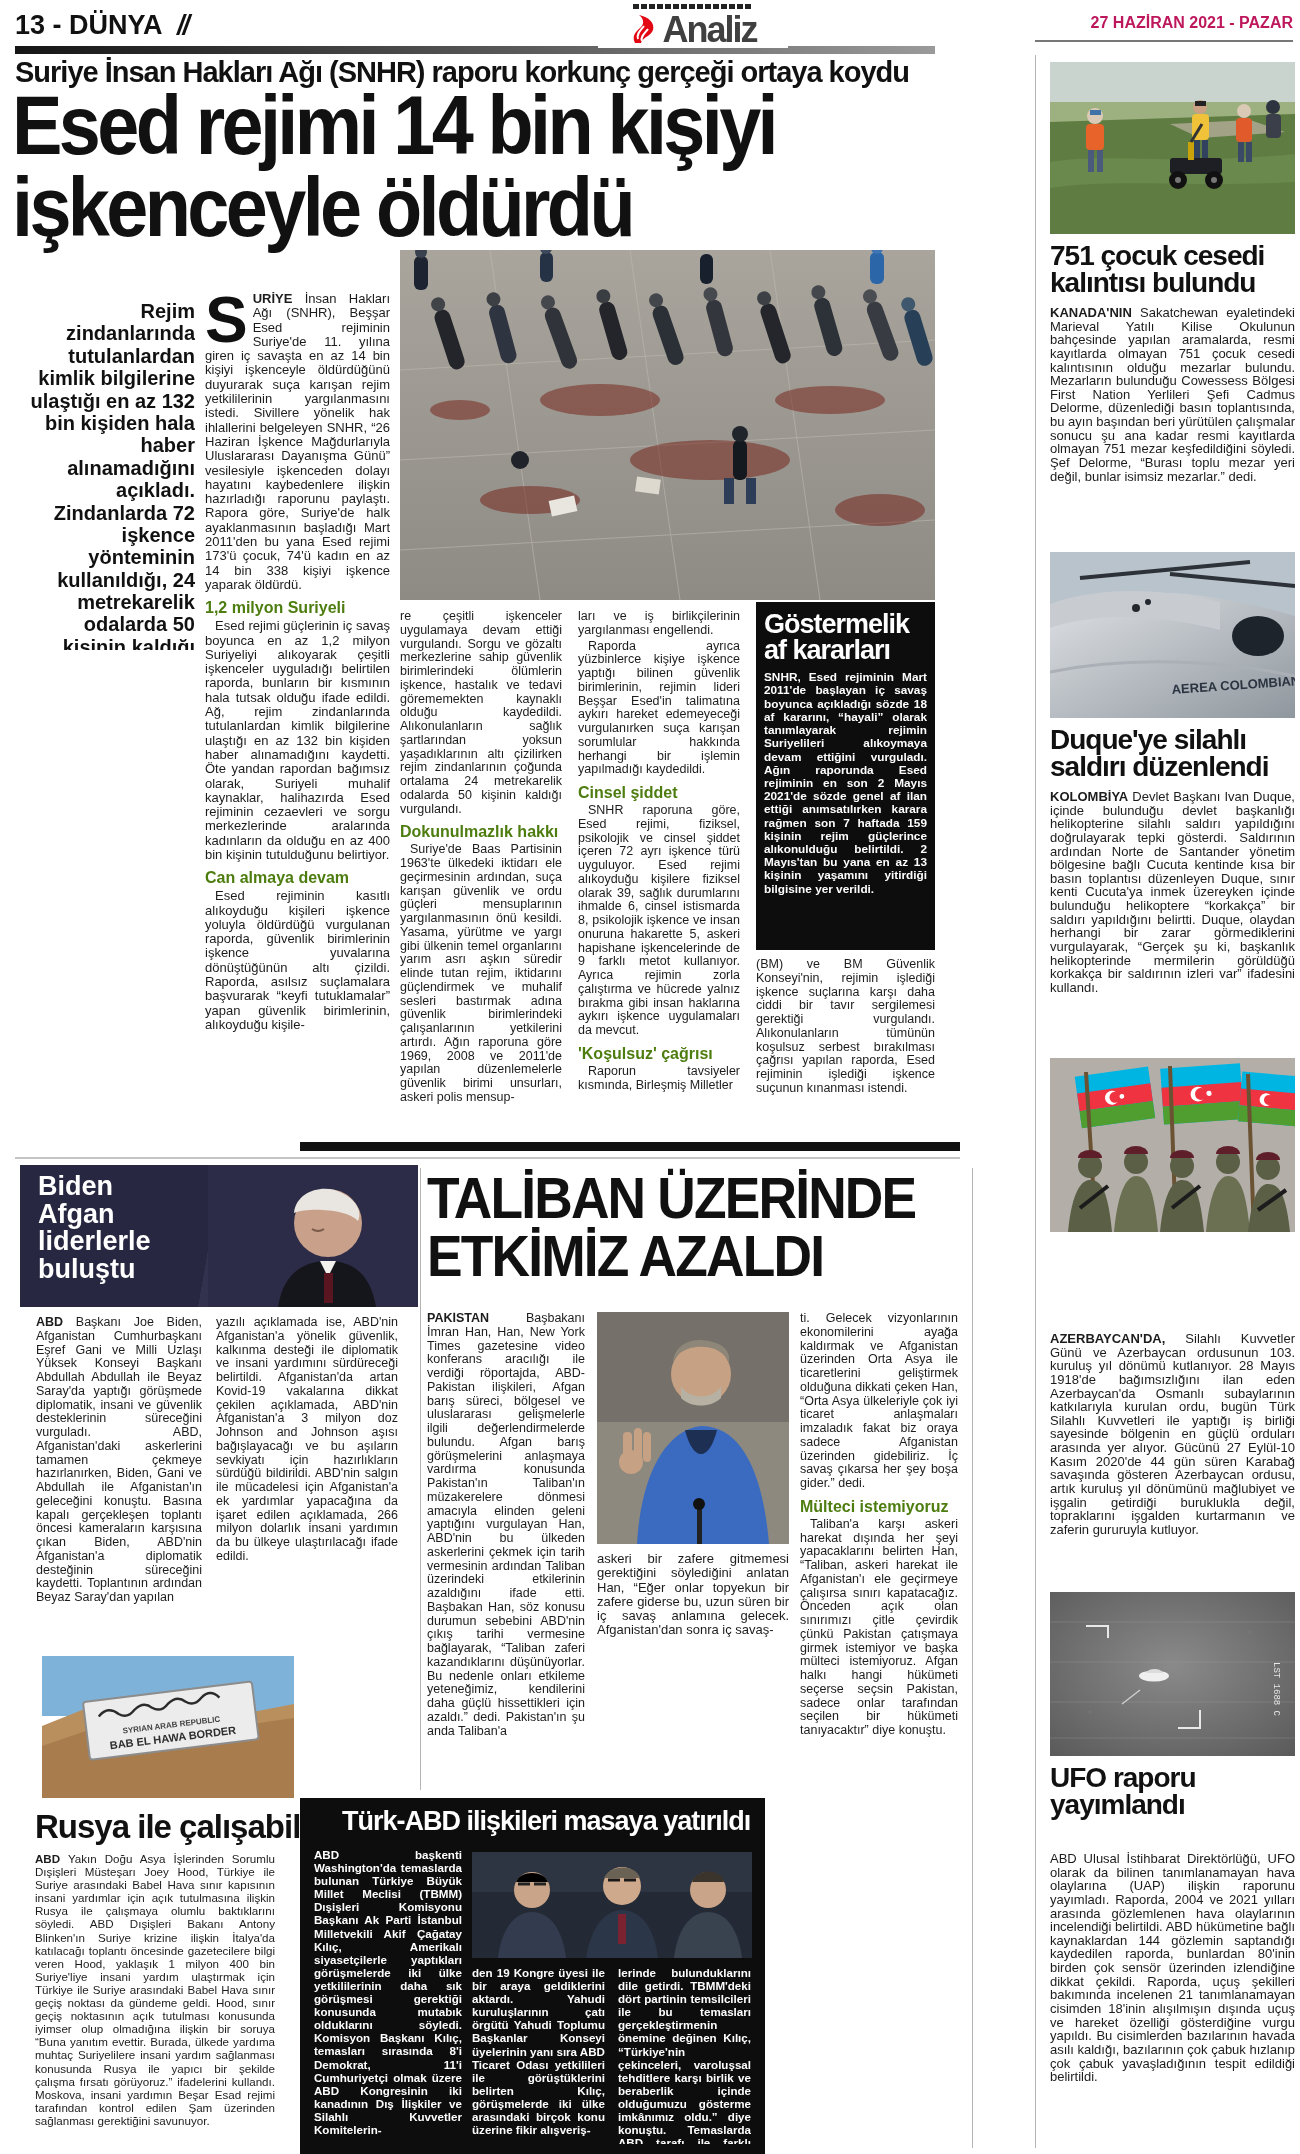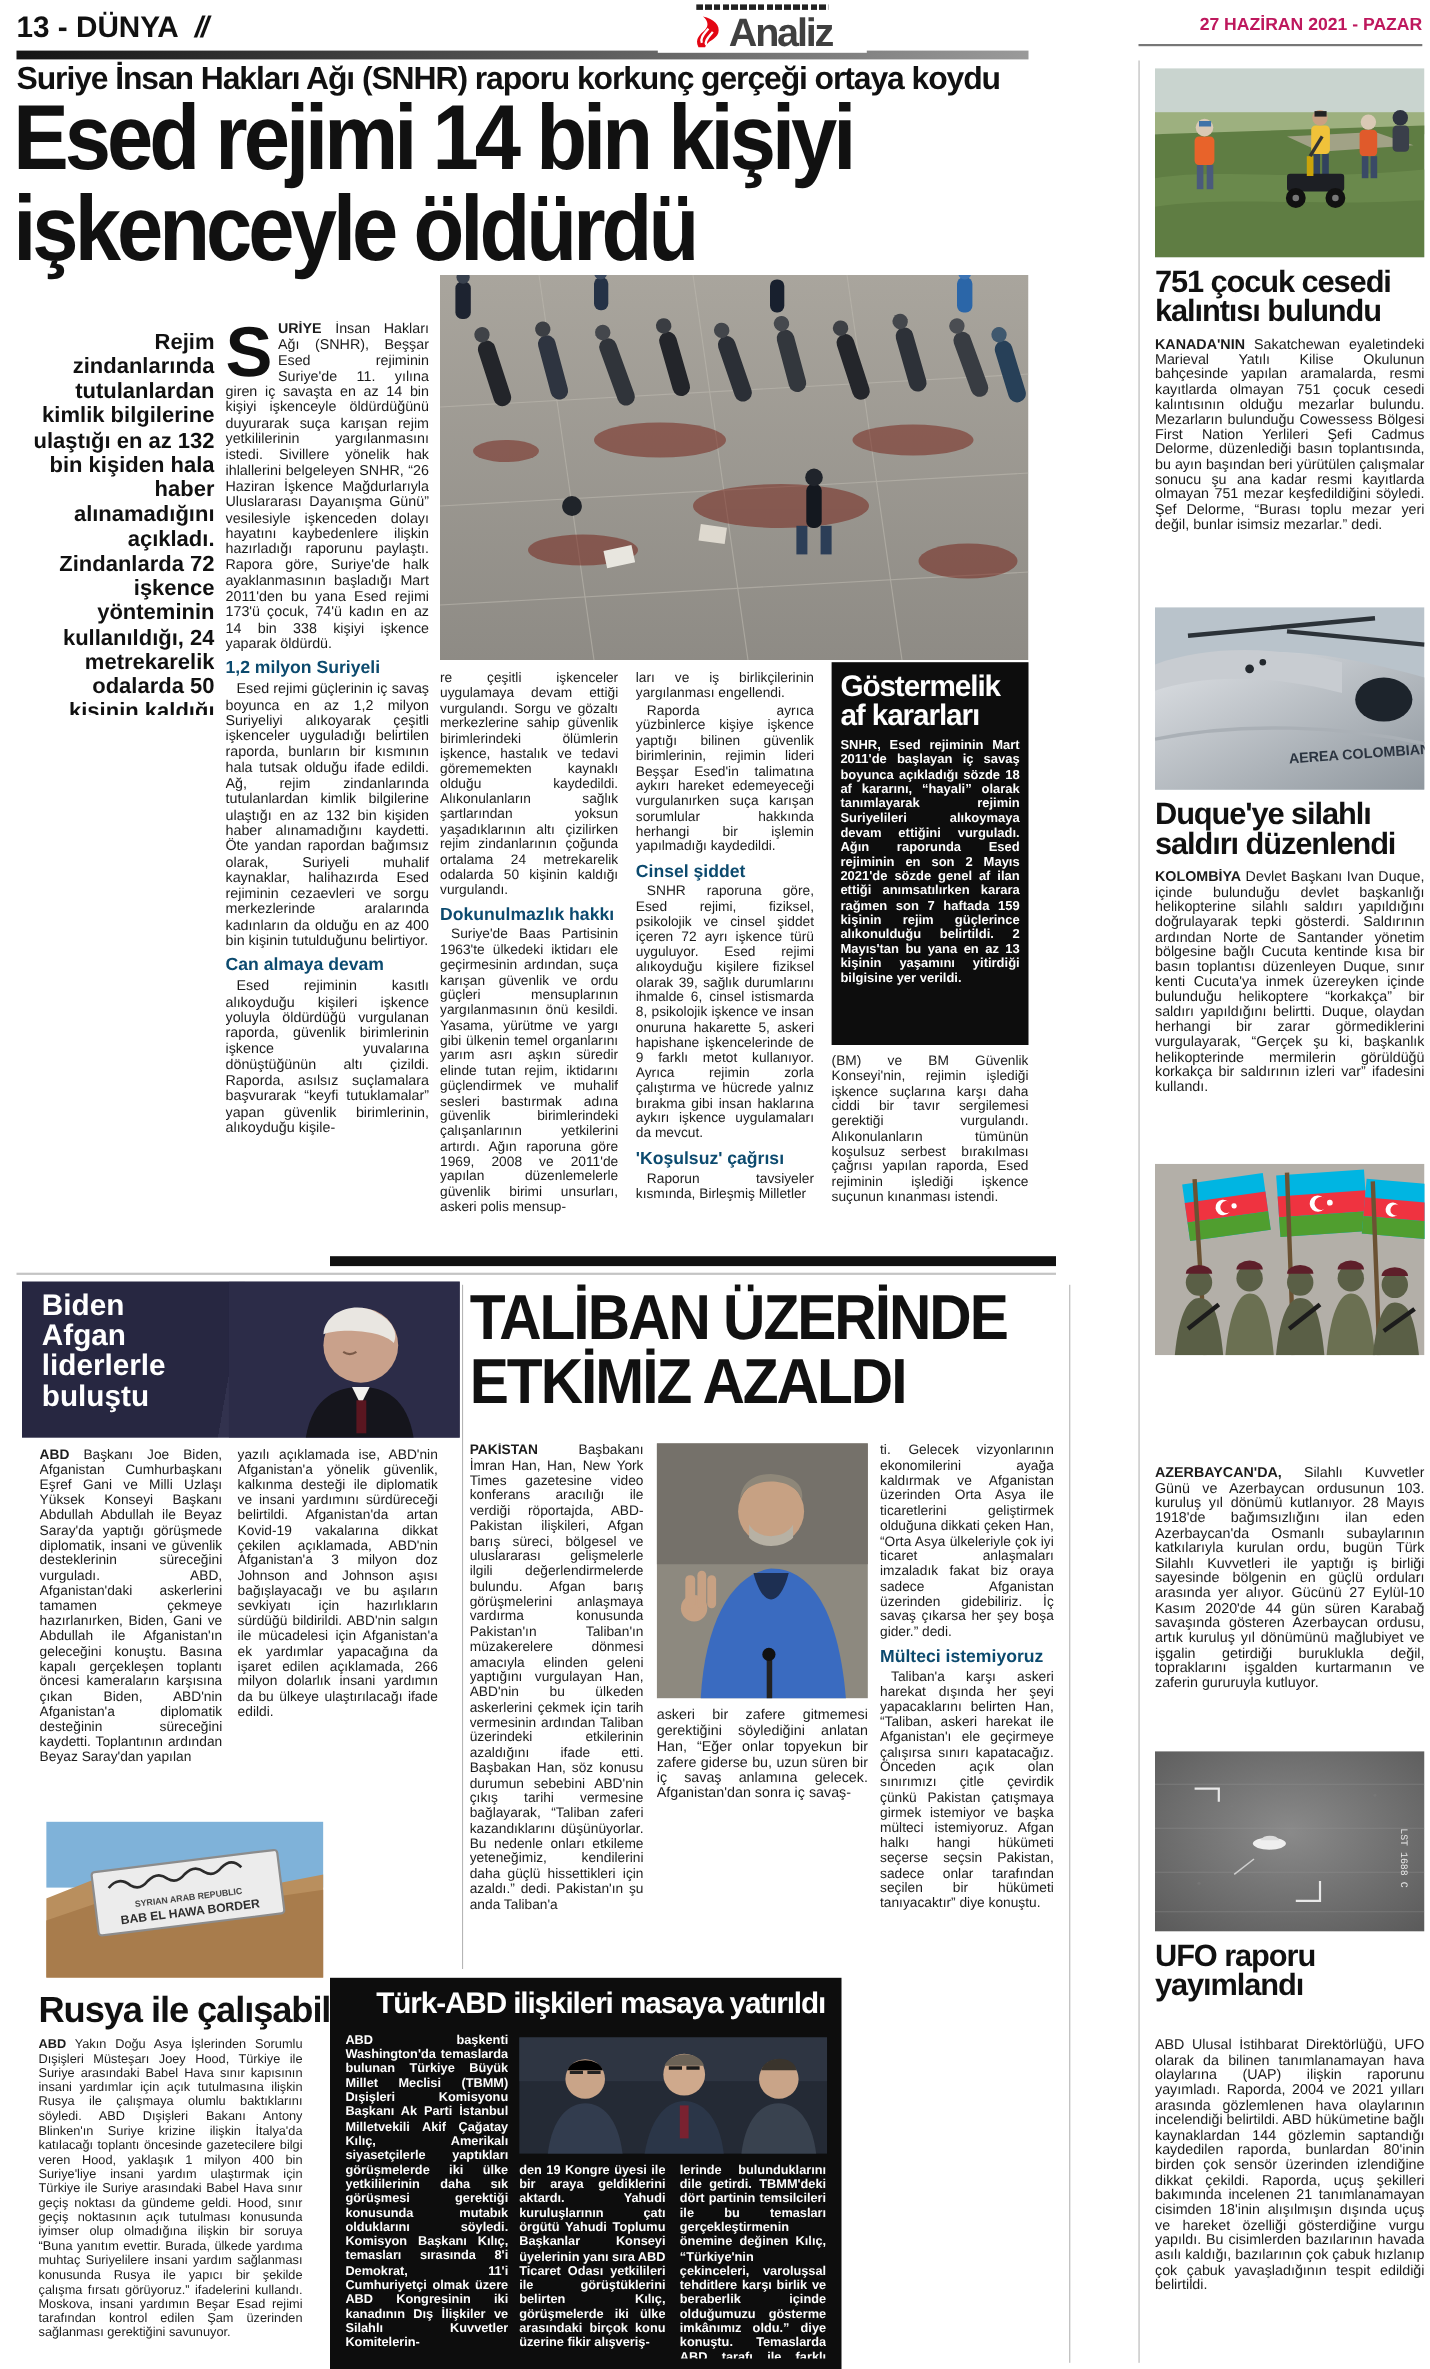--- a/index.html
+++ b/index.html
@@ -2,21 +2,21 @@
 <html><head>
 <meta charset="utf-8">
 <style>
   html,body{margin:0;padding:0;background:#fff;}
   #page{position:relative;width:1300px;height:2154px;background:#fff;overflow:hidden;
         font-family:"Liberation Sans",sans-serif;color:#1c1c1c;}
   .abs{position:absolute;}
   .bt{font-size:13px;line-height:1.1;text-align:justify;overflow:hidden;}
   .bt p{margin:0 0 2px 0;}
   .ind{text-indent:10px;}
-  .sh{color:#0c4a6e;font-weight:bold;font-size:16px;margin:8px 0 3px 0;line-height:1;}
+  .sh{color:#4d7c0f;font-weight:bold;font-size:16px;margin:8px 0 3px 0;line-height:1;}
   .hl{font-weight:bold;color:#111;letter-spacing:-1px;}
   .railhead{font-weight:bold;font-size:28px;line-height:.98;letter-spacing:-1px;color:#111;white-space:pre-line;}
   .railbody{font-size:13px;line-height:1.05;text-align:justify;overflow:hidden;}
   .photo{display:block;}
   .vrule{width:1px;background:#b5b5b5;}
   .dropcap{float:left;font-size:64px;line-height:52px;font-weight:bold;margin:2px 5px 0 0;color:#111;}
   .boxwhite{color:#fff;font-weight:bold;}
   figure{margin:0;}
 </style>
 </head>

